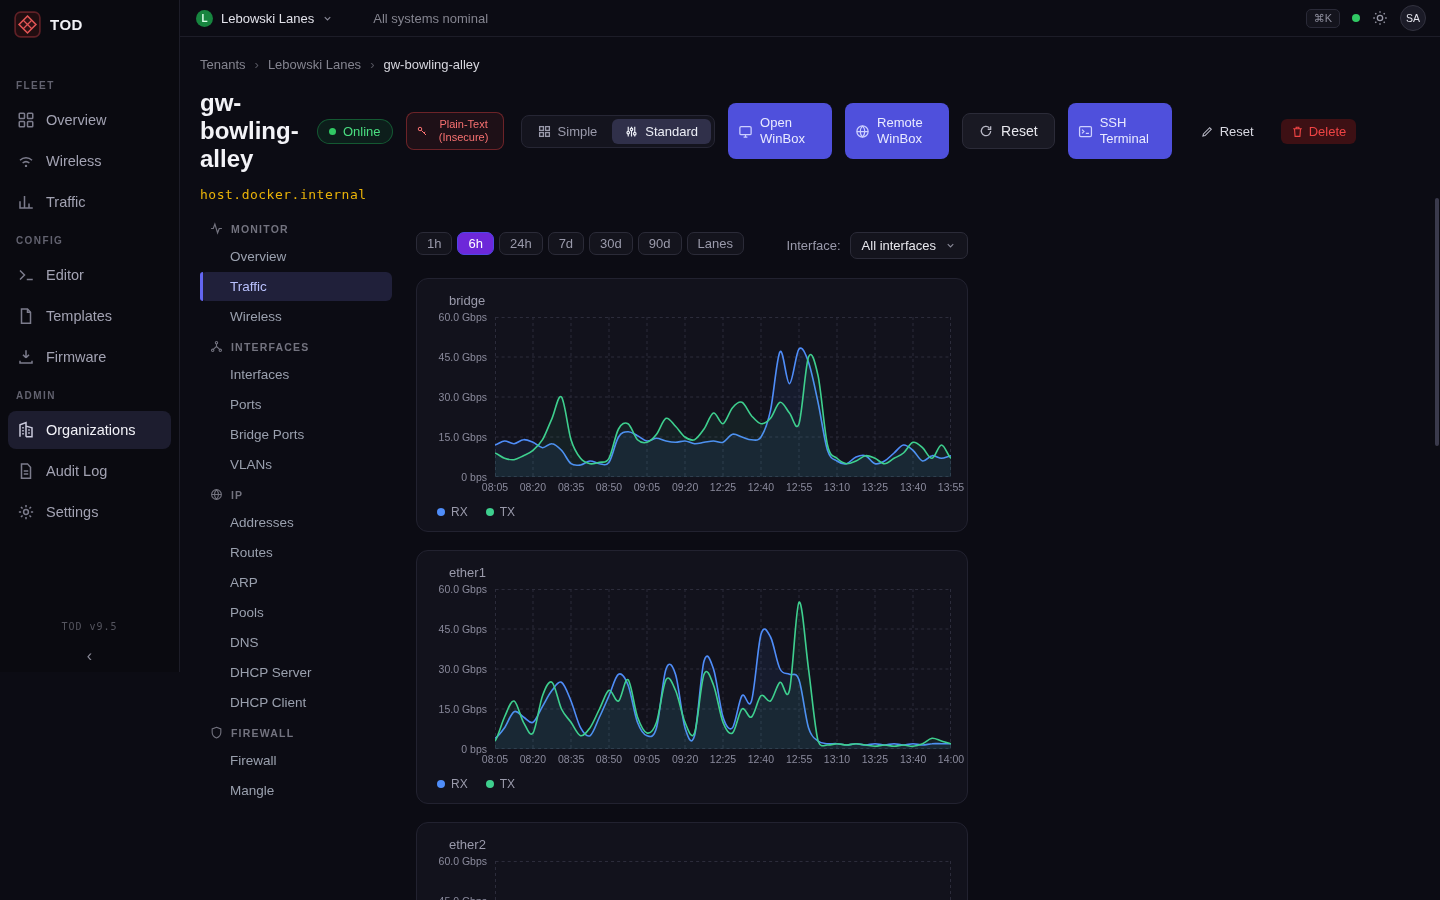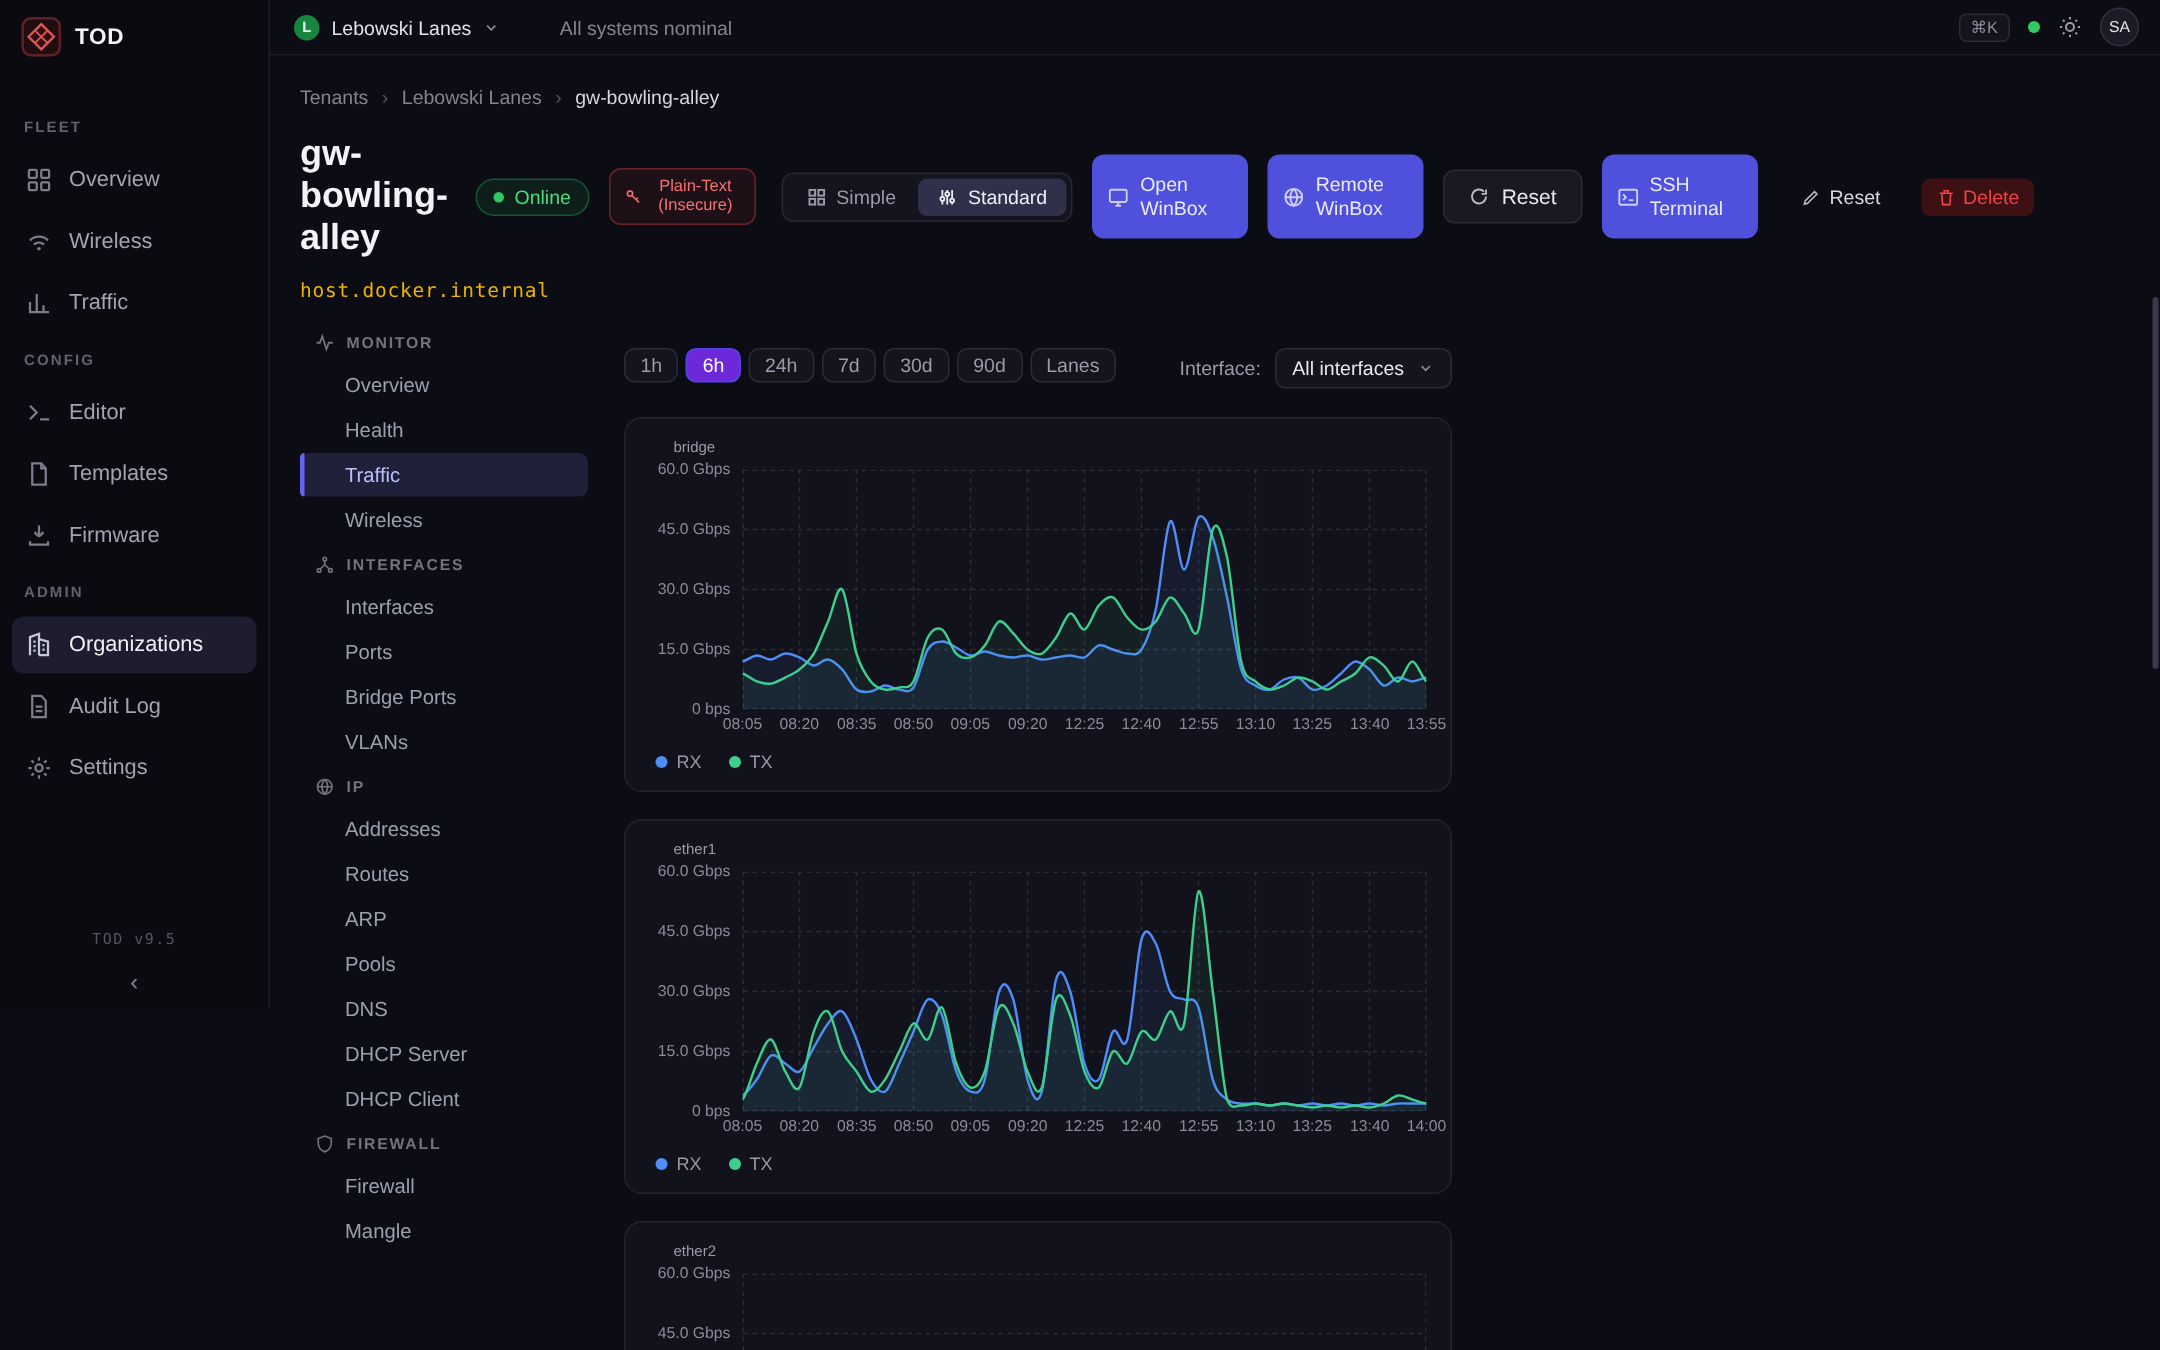--- a/index.html
+++ b/index.html
@@ -150,21 +150,21 @@
     display:flex; align-items:center; gap:9px; background:#14141d; border:1px solid #2b2b38;
     border-radius:7px; padding:5px 11px; font-size:13px; color:#e8e8ee; cursor:pointer;
   }
 
   
   .chart-card {
     background:#12121c; border:1px solid #222230; border-radius:12px;
     padding:14px 16px 12px; margin-top:18px;
   }
   .chart-card:first-of-type { margin-top:19px; }
-  .chart-title { font-size:10px; font-weight:normal; color:#9a9aab; margin-bottom:9px;padding-left:16px; }
+  .chart-title { font-size:13px; font-weight:normal; color:#9a9aab; margin-bottom:9px;padding-left:16px; }
   .chart-area { display:flex; }
   .y-axis { position:relative; width:62px; height:160px; flex:none; }
   .y-axis span { position:absolute; right:8px; transform:translateY(-50%); font-size:10.5px; color:#8a8a9c; white-space:nowrap; }
   .plot-wrap { flex:1; min-width:0; }
   svg.plot { width:100%; height:160px; }
   .x-axis { position:relative; height:17px; }
   .x-axis span { position:absolute; top:4px; transform:translateX(-50%); font-size:10.5px; color:#8a8a9c; white-space:nowrap; }
   .legend { display:flex; gap:18px; margin-top:11px; padding-left:4px; }
   .legend-item { display:flex; align-items:center; gap:6px; font-size:12px; color:#9a9aab; }
   .legend .dot { width:8px; height:8px; border-radius:50%; }
@@ -427,21 +427,20 @@
       <nav class="subnav">
         <div class="subnav-section-head">
           <span class="ic">
               <svg viewBox="0 0 24 24" fill="none" stroke="currentColor" stroke-width="2.2">
                 <path d="M2 12h4l3-8 5 16 3-8h5"></path>
               </svg>
             </span>
           <span class="subnav-section-label">MONITOR</span>
         </div>
         <div class="subnav-item">Overview</div>
-        <div class="subnav-item">Health</div>
         <div class="subnav-item active">Traffic</div>
         <div class="subnav-item">Wireless</div>
 
         <div class="subnav-section-head">
           <span class="ic">
               <svg viewBox="0 0 24 24" fill="none" stroke="currentColor" stroke-width="2">
                 <circle cx="12" cy="5" r="2.2"></circle>
                 <circle cx="5" cy="19" r="2.2"></circle>
                 <circle cx="19" cy="19" r="2.2"></circle>
                 <path d="M12 7.5V12M12 12l-5.5 5M12 12l5.5 5"></path>

